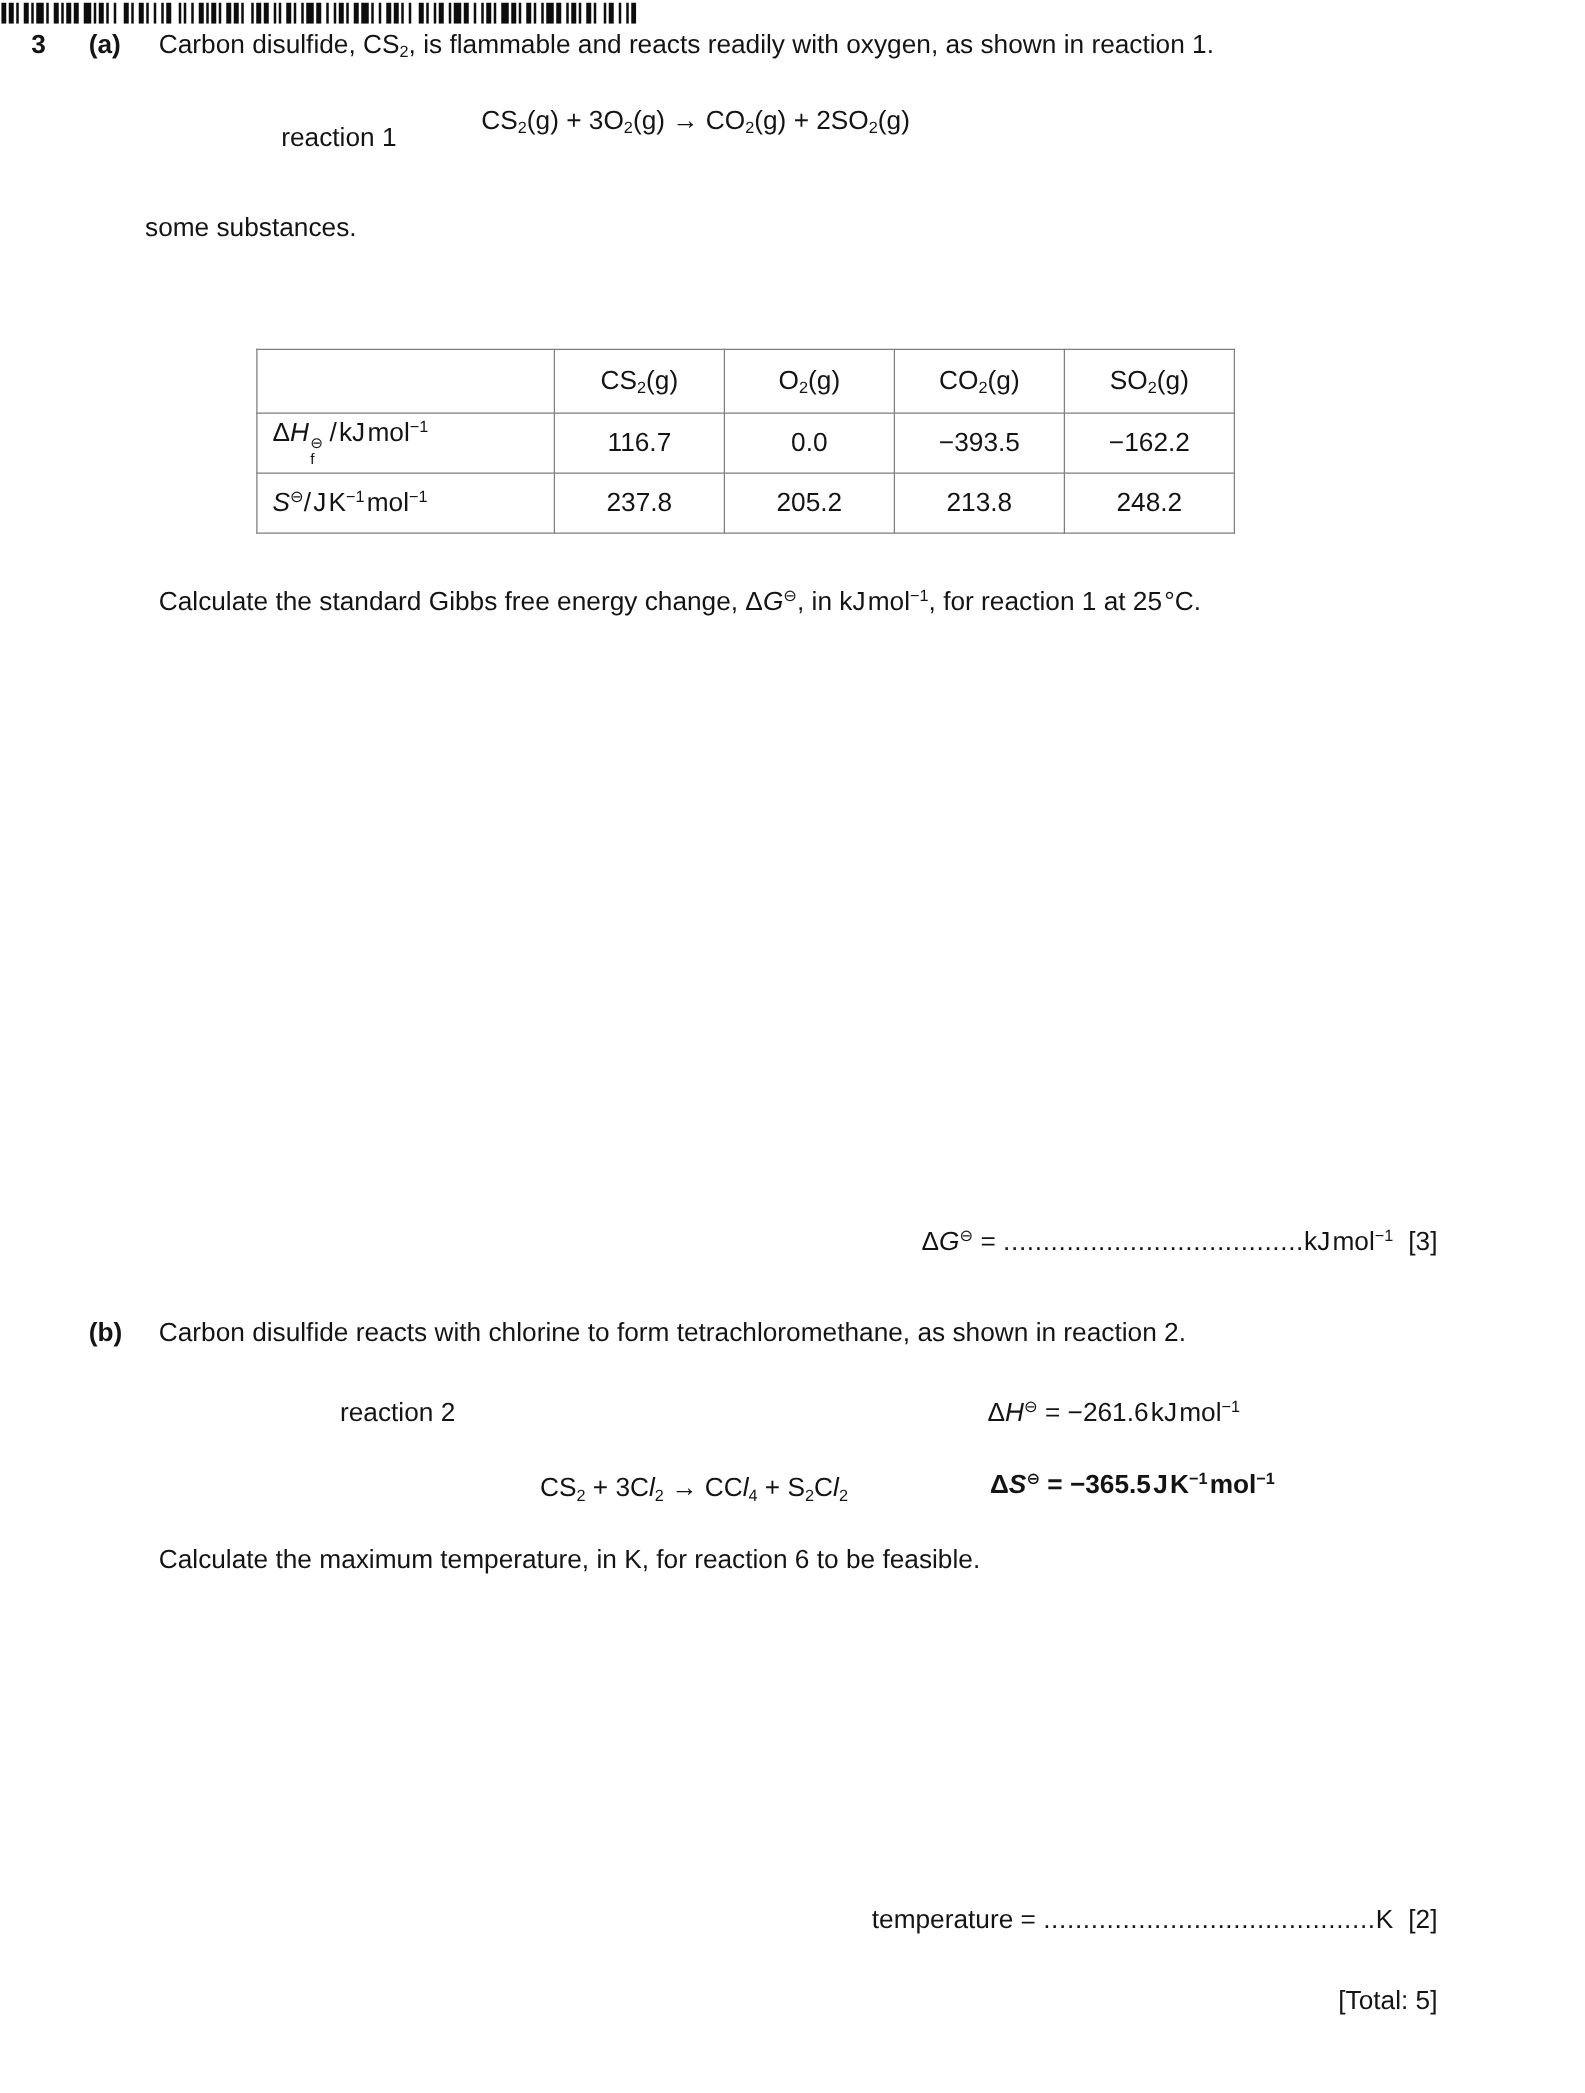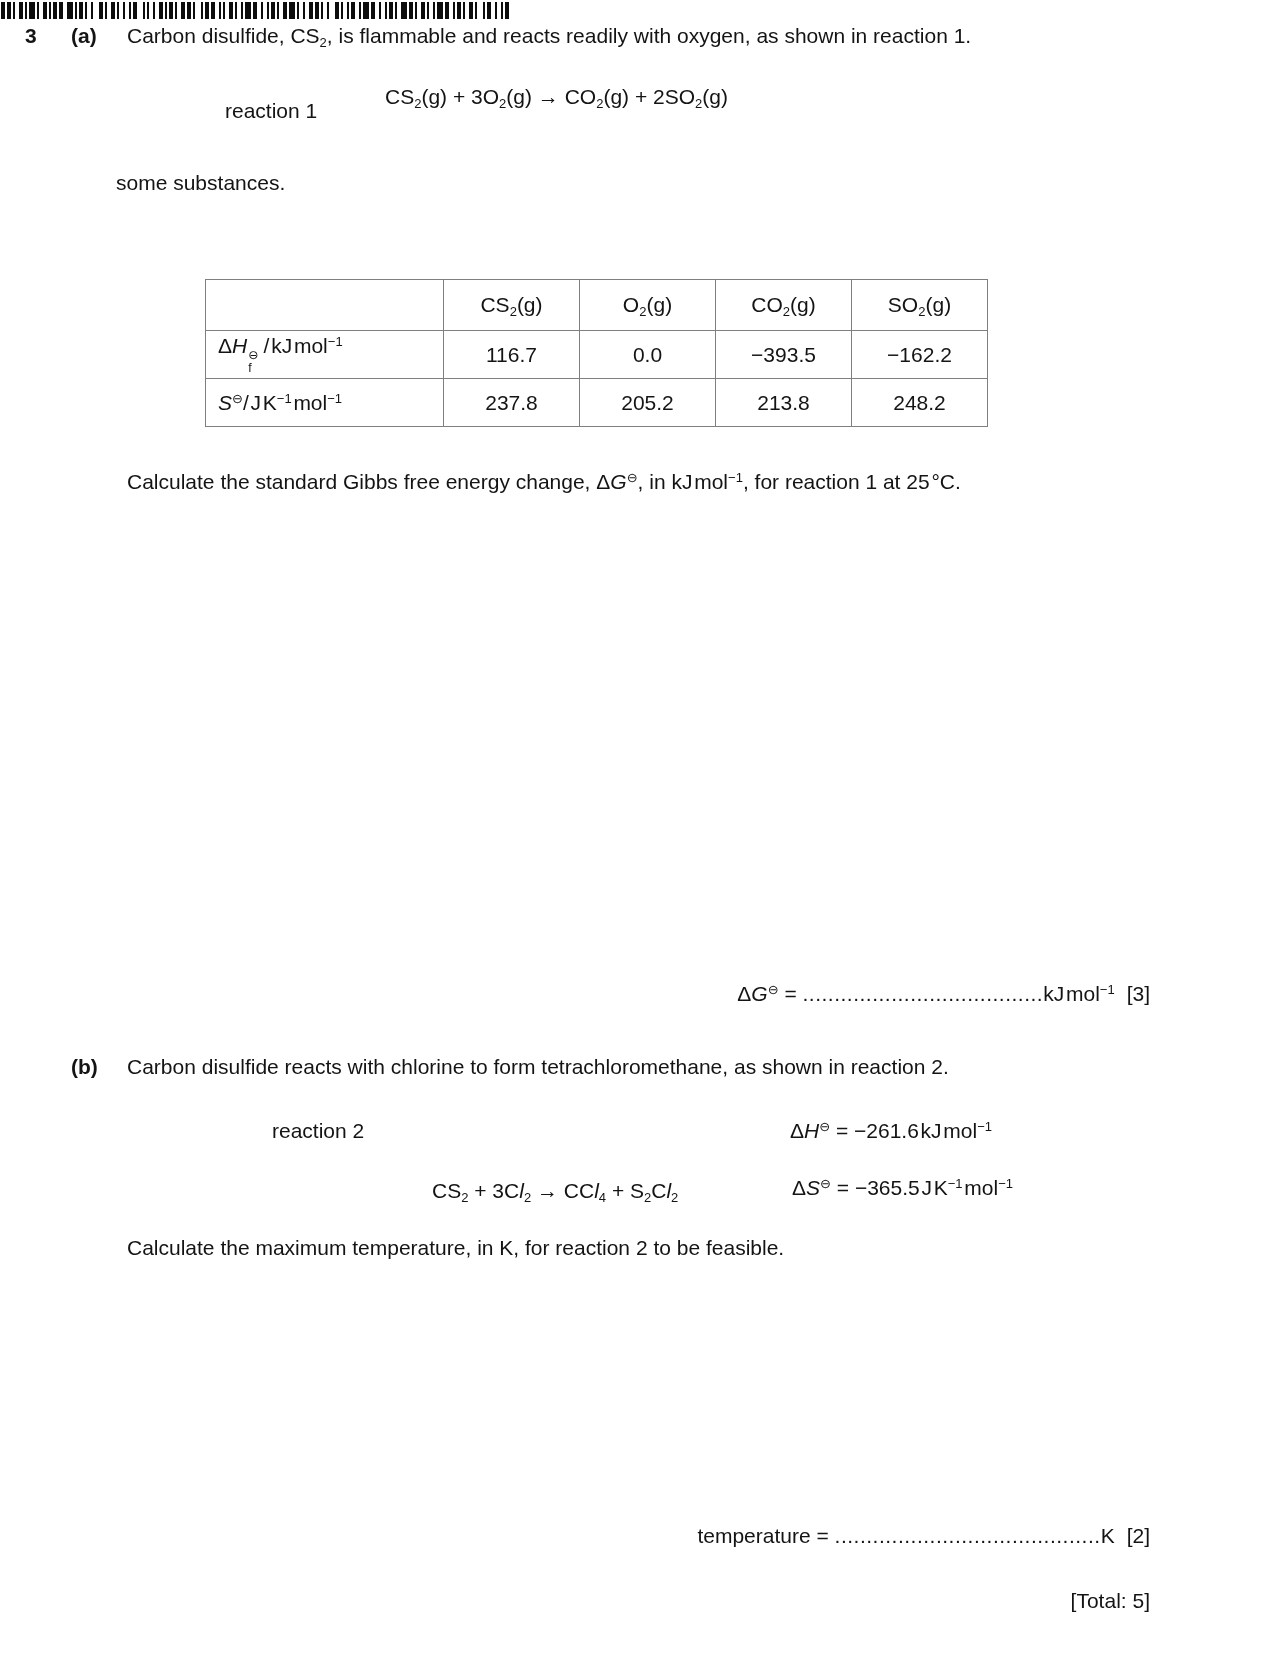--- a/index.html
+++ b/index.html
@@ -162,23 +162,23 @@
   <div class="abs ansline" style="top:982px;">
     <span>Δ<i>G</i><sup>⊖</sup> = </span><span class="dots">......................................</span><span>kJ mol<sup>−1</sup></span><span class="marks">[3]</span>
   </div>
 
   <div class="abs b" style="left:71px;top:1055px;">(b)</div>
   <div class="abs" style="left:127px;top:1055px;">Carbon disulfide reacts with chlorine to form tetrachloromethane, as shown in reaction 2.</div>
 
   <div class="abs" style="left:272px;top:1119px;">reaction 2</div>
   <div class="abs" style="left:432px;top:1179px;">CS<sub>2</sub> + 3C<i>l</i><sub>2</sub> → CC<i>l</i><sub>4</sub> + S<sub>2</sub>C<i>l</i><sub>2</sub></div>
   <div class="abs" style="left:790px;top:1119px;">Δ<i>H</i><sup>⊖</sup> = −261.6 kJ mol<sup>−1</sup></div>
-  <div class="abs" style="left:792px;top:1176px;">Δ<i>S</i><sup>⊖</sup> = −365.5 J K<sup>−1</sup> mol<sup>−1</sup></div>
+  <div class="abs" style="left:792px;top:1176px;font-weight:bold;">Δ<i>S</i><sup>⊖</sup> = −365.5 J K<sup>−1</sup> mol<sup>−1</sup></div>
 
-  <div class="abs" style="left:127px;top:1236px;">Calculate the maximum temperature, in K, for reaction 2 to be feasible.</div>
+  <div class="abs" style="left:127px;top:1236px;">Calculate the maximum temperature, in K, for reaction 6 to be feasible.</div>
 
   <div class="abs ansline" style="top:1524px;">
     <span>temperature = </span><span class="dots">..........................................</span><span>K</span><span class="marks">[2]</span>
   </div>
 
   <div class="abs ansline" style="top:1589px;">[Total: 5]</div>
 
 </div>
 
 </body></html>

